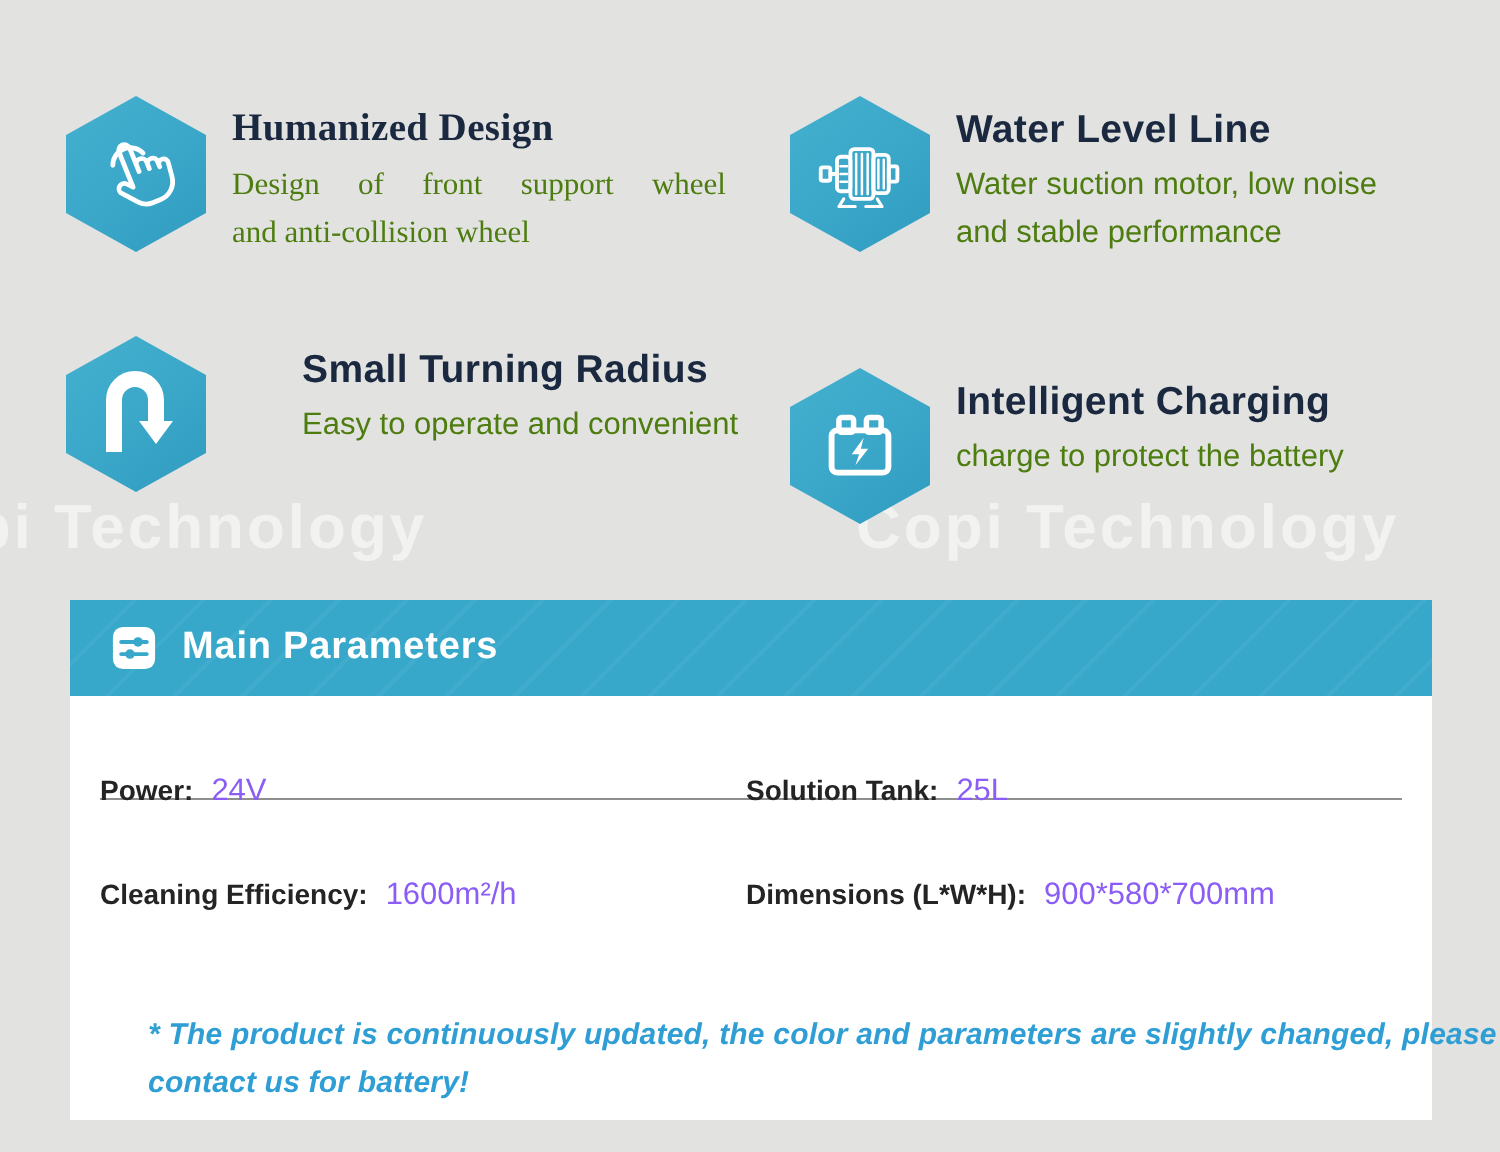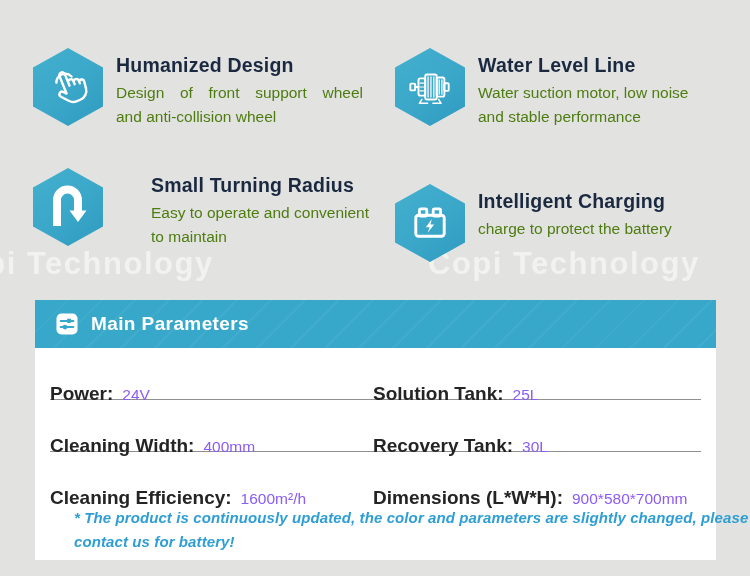--- a/index.html
+++ b/index.html
@@ -12,21 +12,21 @@
   
   .wm{
     position:absolute;top:246px;
     font-size:31px;font-weight:bold;letter-spacing:1.5px;
     color:rgba(255,255,255,0.55);white-space:nowrap;pointer-events:none;
   }
   .wm-left{left:-58px;}
   .wm-right{left:428px;}
   
   .feat{position:absolute;display:flex;align-items:flex-start;}
-  .feat.f1{left:33px;top:48px;}
+  .feat.f1{left:33px;top:48px;font-family:Liberation Serif, serif;}
   .feat.f2{left:395px;top:48px;}
   .feat.f3{left:33px;top:168px;}
   .feat.f4{left:395px;top:152px;margin-top:32px;}
   .hex{
     width:70px;height:78px;flex:0 0 70px;
     clip-path:polygon(50% 0,100% 25%,100% 75%,50% 100%,0 75%,0 25%);
     background:linear-gradient(140deg,#45b0cf 0%,#3aa7c9 55%,#2f9bc0 100%);
     display:flex;align-items:center;justify-content:center;
   }
   .ftext{margin-left:13px;padding-top:4px;}
@@ -49,21 +49,21 @@
     background:repeating-linear-gradient(135deg,transparent 0 22px,rgba(255,255,255,0.045) 22px 24px);
     pointer-events:none;
   }
   .ph-icon{margin-right:13px;display:flex;}
   .ph-title{font-size:19px;font-weight:bold;color:#ffffff;letter-spacing:0.4px;}
   .rows{margin:0 15px;}
   .prow{height:51px;display:flex;align-items:center;border-bottom:1px solid #8f8f8f;}
   .prow:last-child{border-bottom:none;}
   .pcell{display:flex;align-items:baseline;white-space:nowrap;}
   .pcell.left{width:323px;flex:0 0 323px;}
-  .plabel{font-size:19px;font-weight:bold;color:#242424;margin-right:9px;}
+  .plabel{font-size:14px;font-weight:bold;color:#242424;margin-right:9px;}
   .pvalue{font-size:15.5px;color:#8b5cf6;margin-top:44px;}
   .note{
     position:absolute;left:7px;top:206px;width:665px;
     font-size:15px;font-style:italic;font-weight:bold;
     color:#2e9ed4;line-height:24px;letter-spacing:0.1px;margin-left:32px;
   }
   .note .nline{white-space:nowrap;}
   svg{display:block;}
 </style>
 </head>
@@ -121,21 +121,20 @@
       <span>
         <svg width="40" height="44" viewBox="0 0 40 44">
           <path d="M9 41 V15 A 10.5 10.5 0 0 1 30 15 V26" fill="none" stroke="#ffffff" stroke-width="8"></path>
           <polygon points="21.5,25.5 38.5,25.5 30,37" fill="#ffffff"></polygon>
         </svg>
       </span>
     </div>
     <div class="ftext">
       <div class="ftitle">Small Turning Radius</div>
       <div class="fline">Easy to operate and convenient</div>
-      <div class="fline">to maintain</div>
     </div>
   </div>
 
   <div class="feat f4">
     <div class="hex">
       <span>
         <svg width="44" height="44" viewBox="0 0 48 48">
           <rect x="12.5" y="8.5" width="8" height="8" rx="1.5" fill="none" stroke="#ffffff" stroke-width="3"></rect>
           <rect x="27.5" y="8.5" width="8" height="8" rx="1.5" fill="none" stroke="#ffffff" stroke-width="3"></rect>
           <rect x="8.5" y="15.5" width="31" height="23" rx="3" fill="none" stroke="#ffffff" stroke-width="3.2"></rect>
@@ -169,30 +168,20 @@
           <span class="plabel">Power:</span>
           <span class="pvalue">24V</span>
         </div>
         <div class="pcell">
           <span class="plabel">Solution Tank:</span>
           <span class="pvalue">25L</span>
         </div>
       </div>
       <div class="prow">
         <div class="pcell left">
-          <span class="plabel">Cleaning Width:</span>
-          <span class="pvalue">400mm</span>
-        </div>
-        <div class="pcell">
-          <span class="plabel">Recovery Tank:</span>
-          <span class="pvalue">30L</span>
-        </div>
-      </div>
-      <div class="prow">
-        <div class="pcell left">
           <span class="plabel">Cleaning Efficiency:</span>
           <span class="pvalue">1600m²/h</span>
         </div>
         <div class="pcell">
           <span class="plabel">Dimensions (L*W*H):</span>
           <span class="pvalue">900*580*700mm</span>
         </div>
       </div>
     </div>
 

